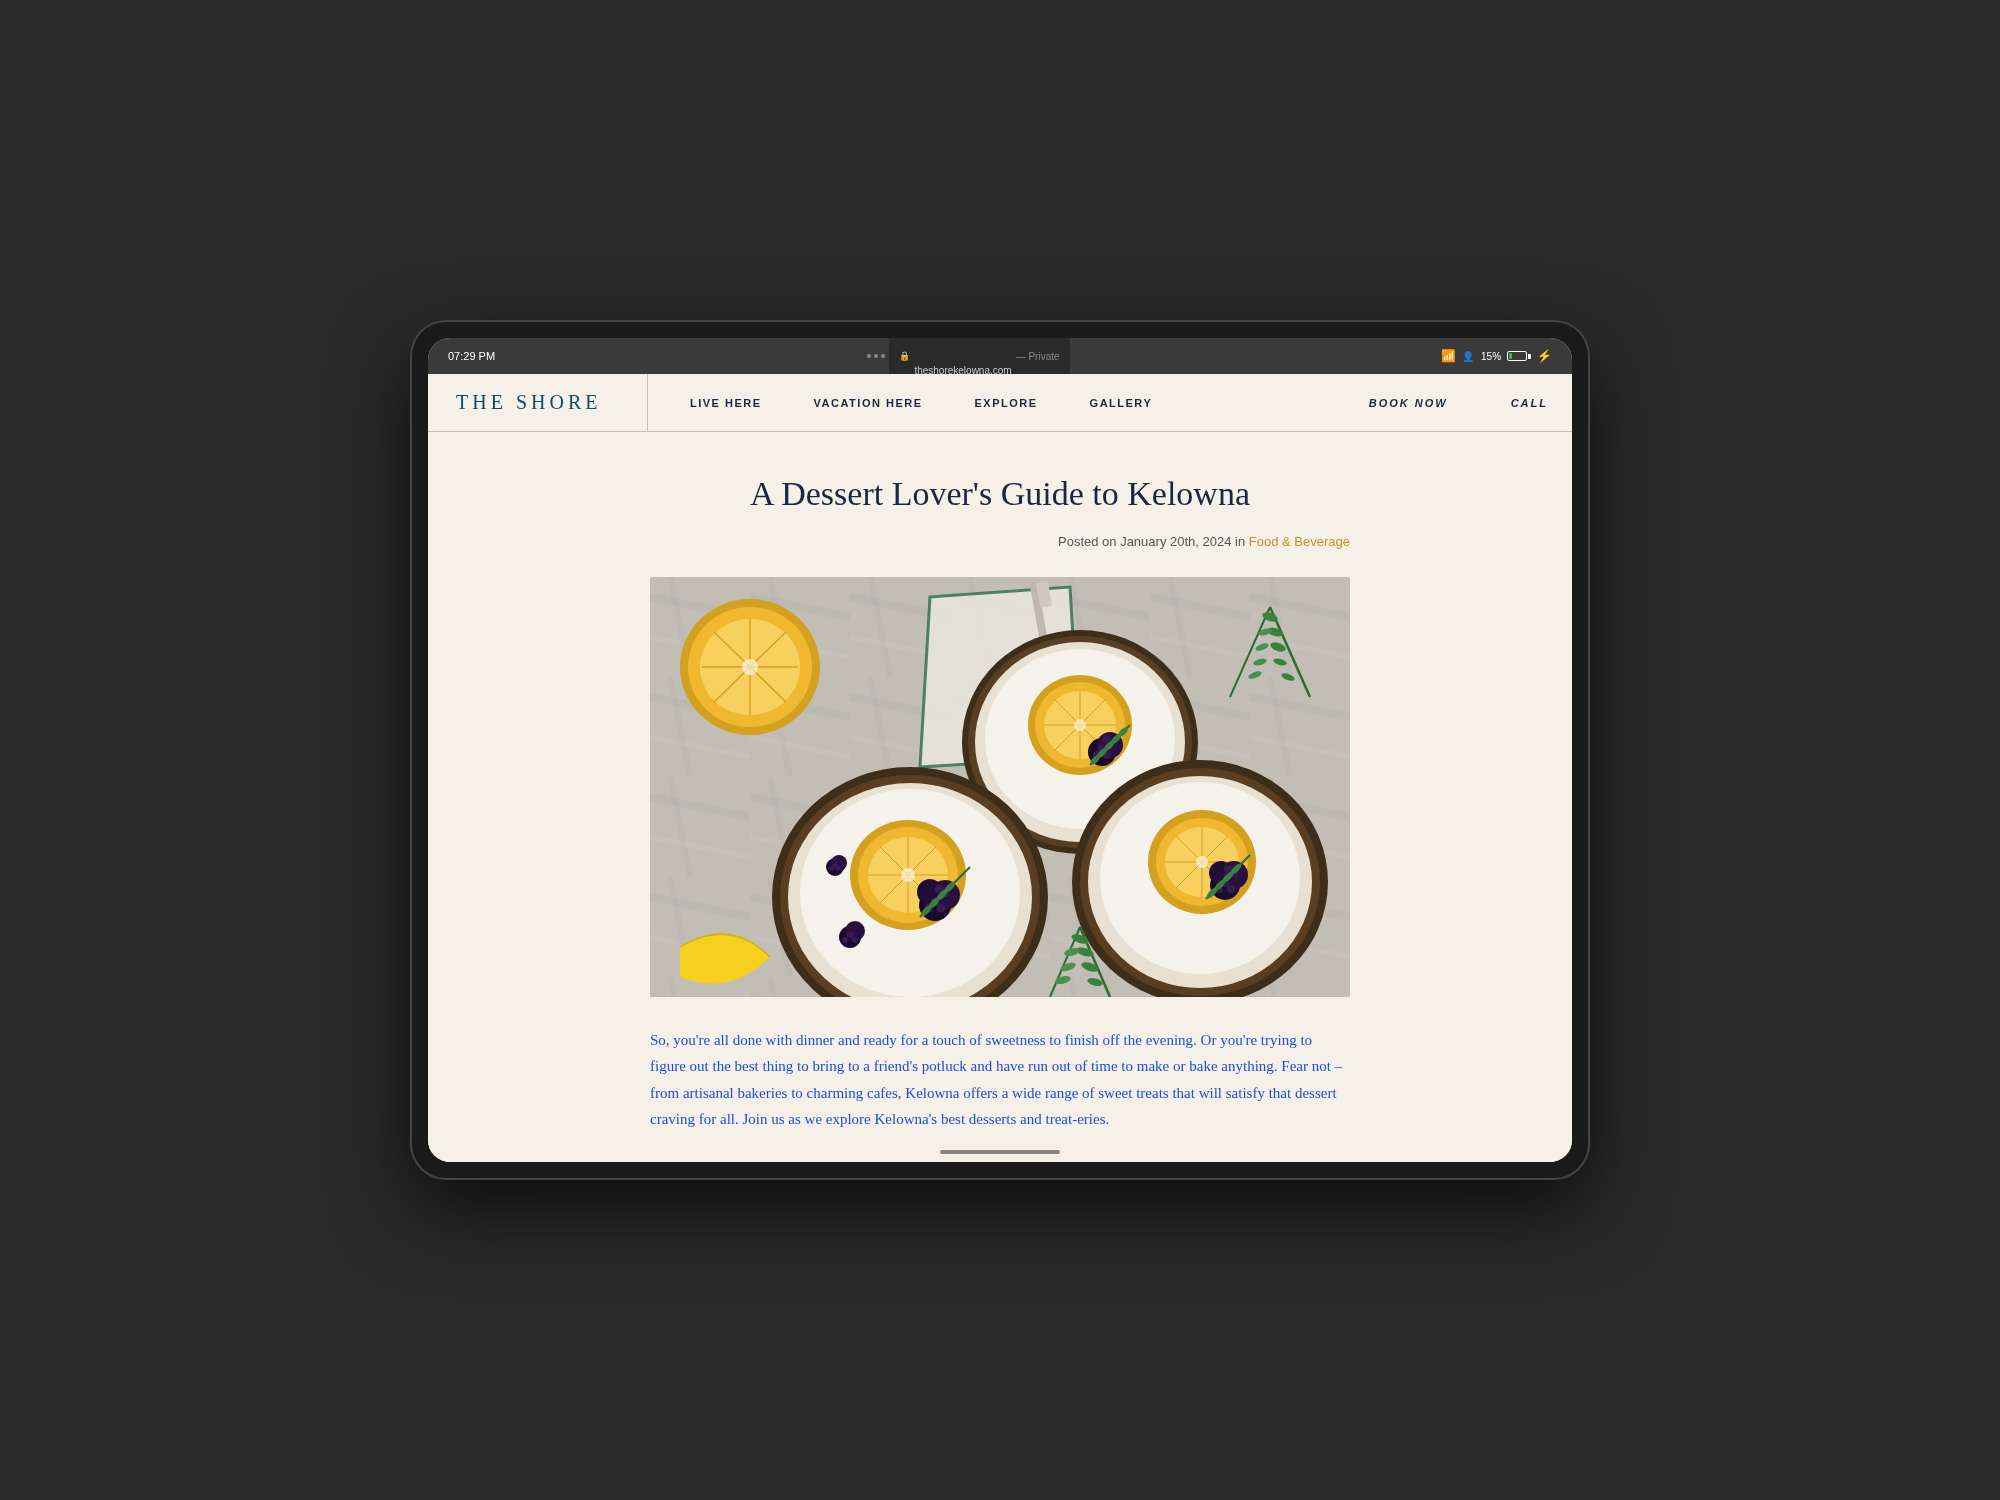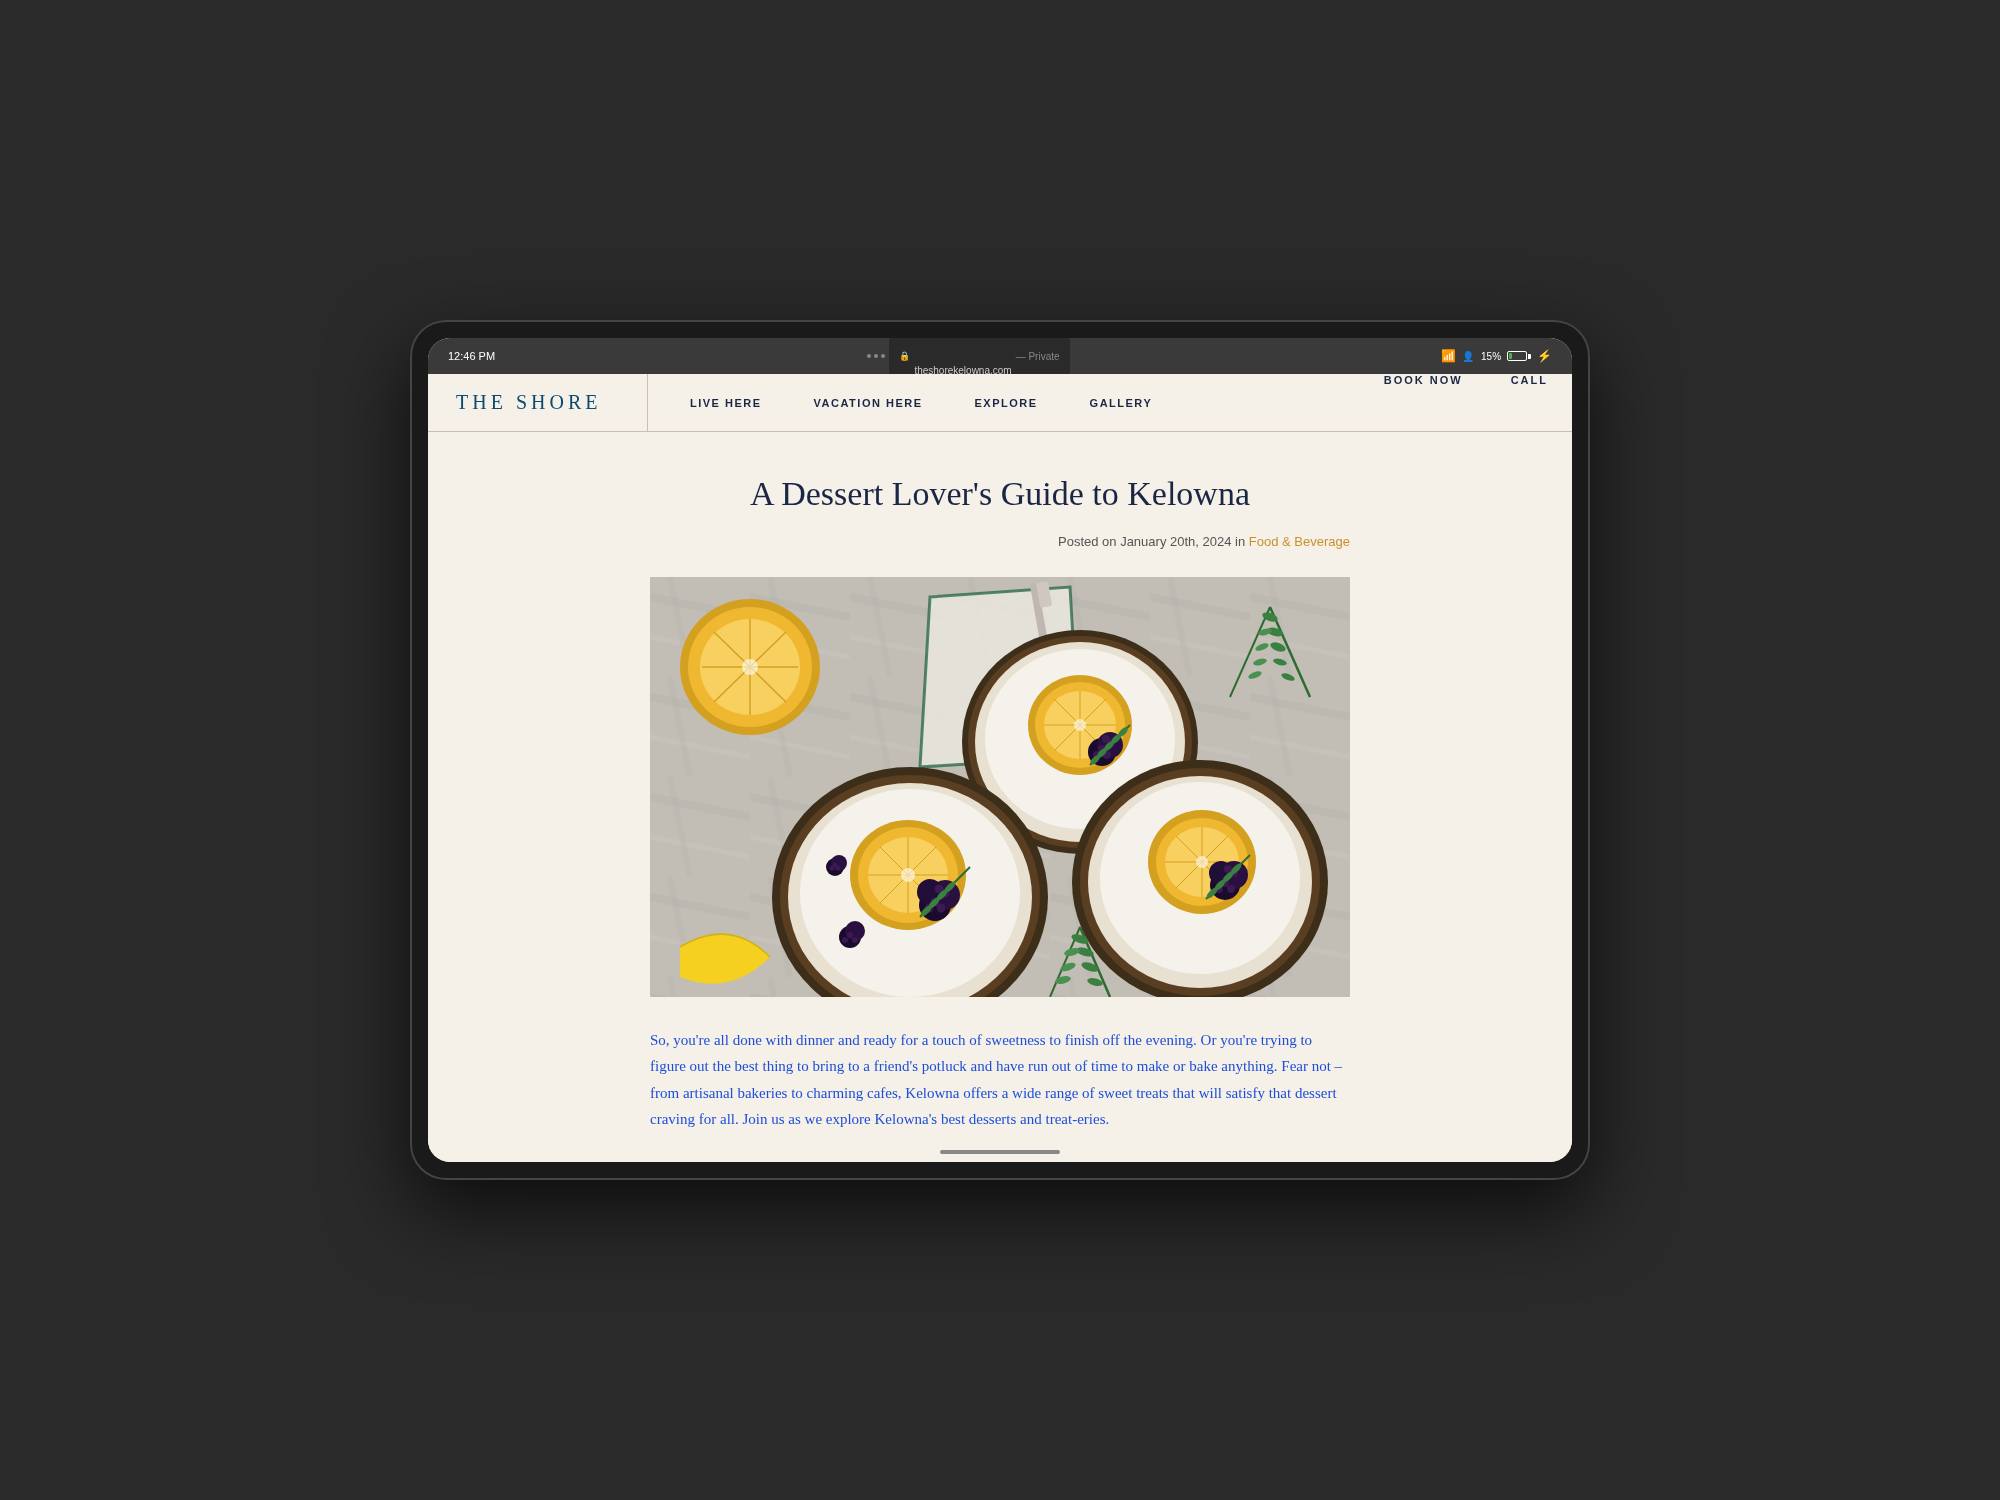--- a/index.html
+++ b/index.html
@@ -121,22 +121,23 @@
       color: #1a2744;
       text-transform: uppercase;
       padding: 0 22px;
       text-decoration: none;
       cursor: pointer;
       white-space: nowrap;
     }
 
     .nav-right {
       display: flex;
-      align-items: flex-start;
-      gap: 0;
+      align-items: center;
+      gap: 15px;
+      font-style: italic;
     }
 
     .nav-cta {
       font-family: -apple-system, Arial, sans-serif;
       font-size: 11px;
       font-weight: 700;
       letter-spacing: 2px;
       color: #1a2744;
       text-transform: uppercase;
       padding: 0 24px;
@@ -262,21 +263,21 @@
       font-size: 12px;
     }
   </style>
 </head>
 <body>
 
 <div class="device-frame">
   <div class="device-screen">
 
     <div class="status-bar">
-      <span class="status-left">12:46 PM</span>
+      <span class="status-left">07:29 PM</span>
       <div class="status-center">
         <div class="dots">
           <div class="dot"></div>
           <div class="dot"></div>
           <div class="dot"></div>
         </div>
         <div class="url-bar">
           <span style="color:#aaa;font-size:9px;">🔒</span>
           <span style="color:#ccc;font-size:10px;margin-top:28px;">theshorekelowna.com</span>
           <span style="color:#888;font-size:10px;">— Private</span>

